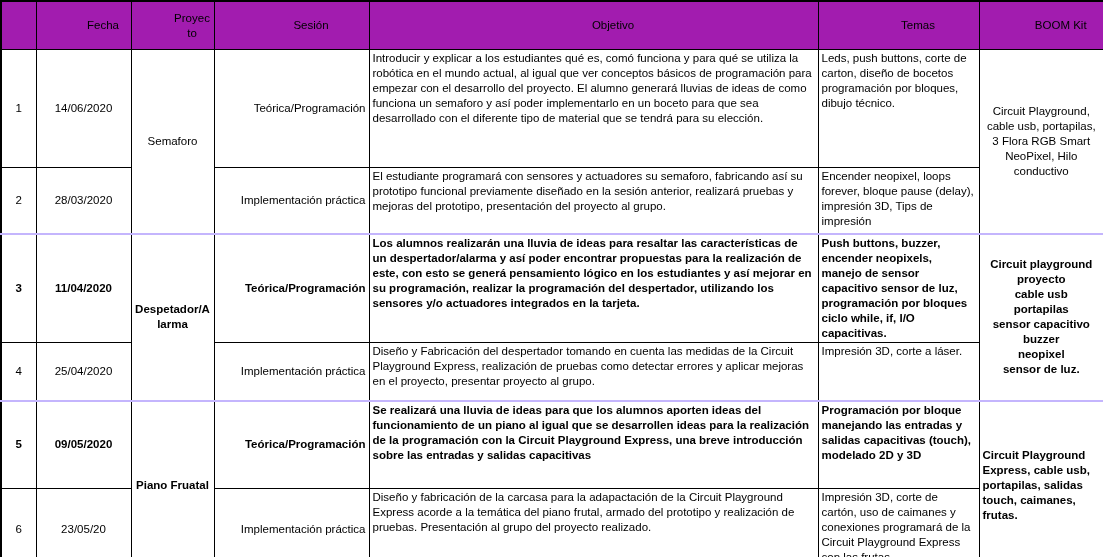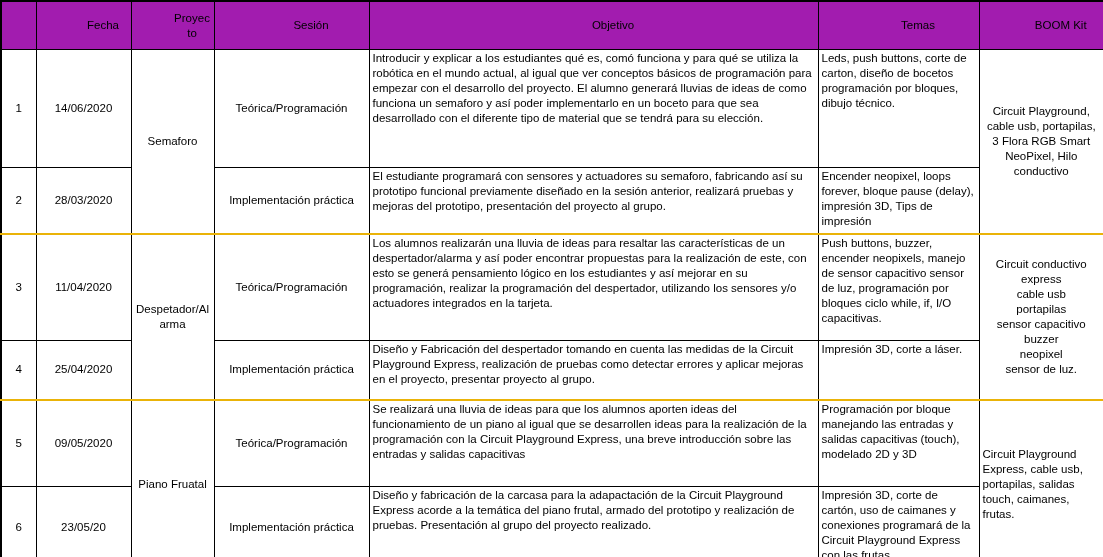--- a/index.html
+++ b/index.html
@@ -32,27 +32,27 @@
     border: 2px solid #000000;
     border-bottom: 3px solid #000000;
   }
   thead th {
     background: #a21caf;
     font-weight: normal;
     text-align: center;
     height: 22px;
     padding-left: 42px;
   }
-  tr.group-start td { border-top: 2px solid #eab308; }
+  tr.group-start td { border-top: 2px solid #c4b5fd; font-weight: bold; }
 
   .c-no     { text-align: center; }
   .c-fecha  { text-align: center; }
   .c-proyecto { text-align: center; margin-top: 40px; }
   .c-proyecto.ta-left { text-align: center; }
-  .c-sesion { text-align: center; }
+  .c-sesion { text-align: right; }
   .c-objetivo { text-align: left; vertical-align: top; }
   .c-temas    { text-align: left; vertical-align: top; }
   .c-kit      { text-align: center; }
   .c-kit.ta-left { text-align: left; margin-left: 19px; }
   .pre-line { white-space: pre-line; }
 
   tr.r1 { height: 118px; }
   tr.r2 { height: 66px; }
   tr.r3 { height: 107px; }
   tr.r4 { height: 59px; }
@@ -100,21 +100,21 @@
       <td class="c-objetivo">El estudiante programará con sensores y actuadores su semaforo, fabricando así su prototipo funcional previamente diseñado en la sesión anterior, realizará pruebas y mejoras del prototipo, presentación del proyecto al grupo.</td>
       <td class="c-temas">Encender neopixel, loops forever, bloque pause (delay), impresión 3D, Tips de impresión</td>
     </tr>
     <tr class="r3 group-start">
       <td class="c-no">3</td>
       <td class="c-fecha">11/04/2020</td>
       <td class="c-proyecto ta-left" rowspan="2">Despetador/Alarma</td>
       <td class="c-sesion">Teórica/Programación</td>
       <td class="c-objetivo">Los alumnos realizarán una lluvia de ideas para resaltar las características de un despertador/alarma y así poder encontrar propuestas para la realización de este, con esto se generá pensamiento lógico en los estudiantes y así mejorar en su programación, realizar la programación del despertador, utilizando los sensores y/o actuadores integrados en la tarjeta.</td>
       <td class="c-temas">Push buttons, buzzer, encender neopixels, manejo de sensor capacitivo sensor de luz, programación por bloques ciclo while, if, I/O capacitivas.</td>
-      <td class="c-kit pre-line" rowspan="2">Circuit conductivo express
+      <td class="c-kit pre-line" rowspan="2">Circuit playground proyecto
 cable usb
 portapilas
 sensor capacitivo
 buzzer
 neopixel
 sensor de luz.</td>
     </tr>
     <tr class="r4">
       <td class="c-no">4</td>
       <td class="c-fecha">25/04/2020</td>

